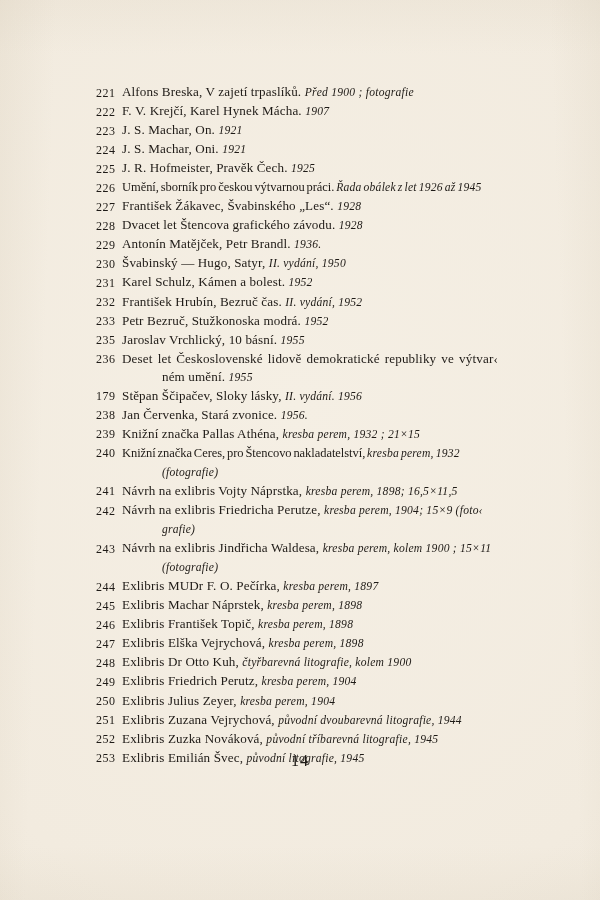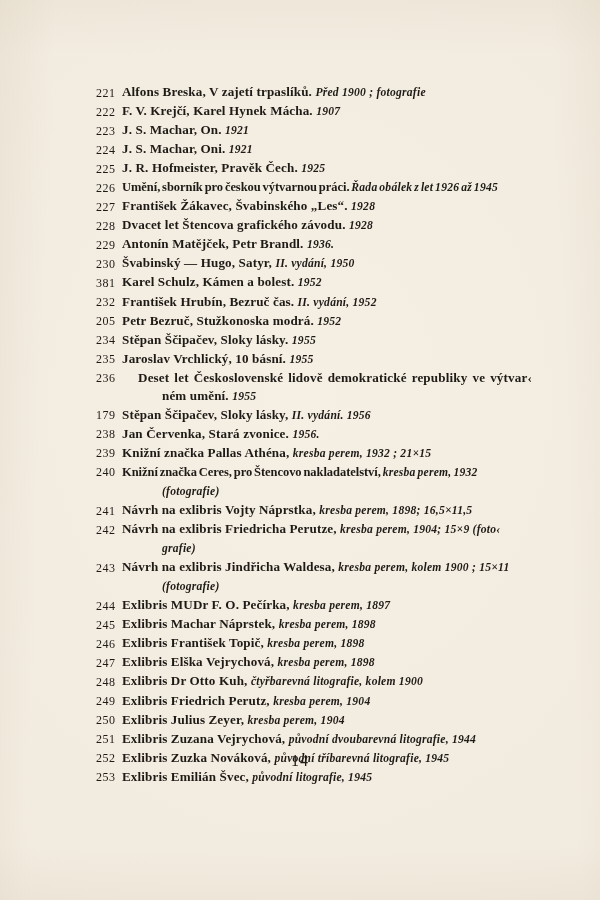--- a/index.html
+++ b/index.html
@@ -53,21 +53,20 @@
     flex: 0 0 26px;
     font-size: 12px;
     line-height: 18.05px;
     letter-spacing: .04em;
     padding-top: .5px;
     white-space: nowrap;
   }
   .body {
     flex: 1 1 auto;
     min-width: 0;
-    font-weight: bold;
   }
   .line {
     white-space: nowrap;
   }
 
   .cont {
     padding-left: 40px;
     white-space: nowrap;
   }
   .yr {
@@ -146,53 +145,47 @@
         <div class="line"><span>Antonín Matějček, Petr Brandl.</span><span> </span><span class="yr">1936.</span></div>
       </div>
     </div>
     <div class="entry">
       <div class="num">230</div>
       <div class="body">
         <div class="line"><span>Švabinský — Hugo, Satyr, </span><span class="yr">II. vydání, 1950</span></div>
       </div>
     </div>
     <div class="entry">
-      <div class="num">381</div>
+      <div class="num">231</div>
       <div class="body">
         <div class="line"><span>Karel Schulz, Kámen a bolest.</span><span> </span><span class="yr">1952</span></div>
       </div>
     </div>
     <div class="entry">
       <div class="num">232</div>
       <div class="body">
         <div class="line"><span>František Hrubín, Bezruč čas. </span><span class="yr">II. vydání, 1952</span></div>
       </div>
     </div>
     <div class="entry">
-      <div class="num">205</div>
+      <div class="num">233</div>
       <div class="body">
         <div class="line"><span>Petr Bezruč, Stužkonoska modrá.</span><span> </span><span class="yr">1952</span></div>
       </div>
     </div>
     <div class="entry">
-      <div class="num">234</div>
-      <div class="body">
-        <div class="line"><span>Stěpan Ščipačev, Sloky lásky.</span><span> </span><span class="yr">1955</span></div>
-      </div>
-    </div>
-    <div class="entry">
       <div class="num">235</div>
       <div class="body">
         <div class="line"><span>Jaroslav Vrchlický, 10 básní.</span><span> </span><span class="yr">1955</span></div>
       </div>
     </div>
     <div class="entry">
       <div class="num">236</div>
       <div class="body">
-        <div class="line" style="letter-spacing: 0.012em; word-spacing: 1.6px; text-align: center;"><span>Deset let Československé lidově demokratické republiky ve výtvar‹</span></div>
+        <div class="line" style="letter-spacing: 0.012em; word-spacing: 1.6px;"><span>Deset let Československé lidově demokratické republiky ve výtvar‹</span></div>
         <div class="line cont"><span>ném umění.</span><span> </span><span class="yr">1955</span></div>
       </div>
     </div>
     <div class="entry">
       <div class="num">179</div>
       <div class="body">
         <div class="line"><span>Stěpan Ščipačev, Sloky lásky, </span><span class="yr">II. vydání. 1956</span></div>
       </div>
     </div>
     <div class="entry">

